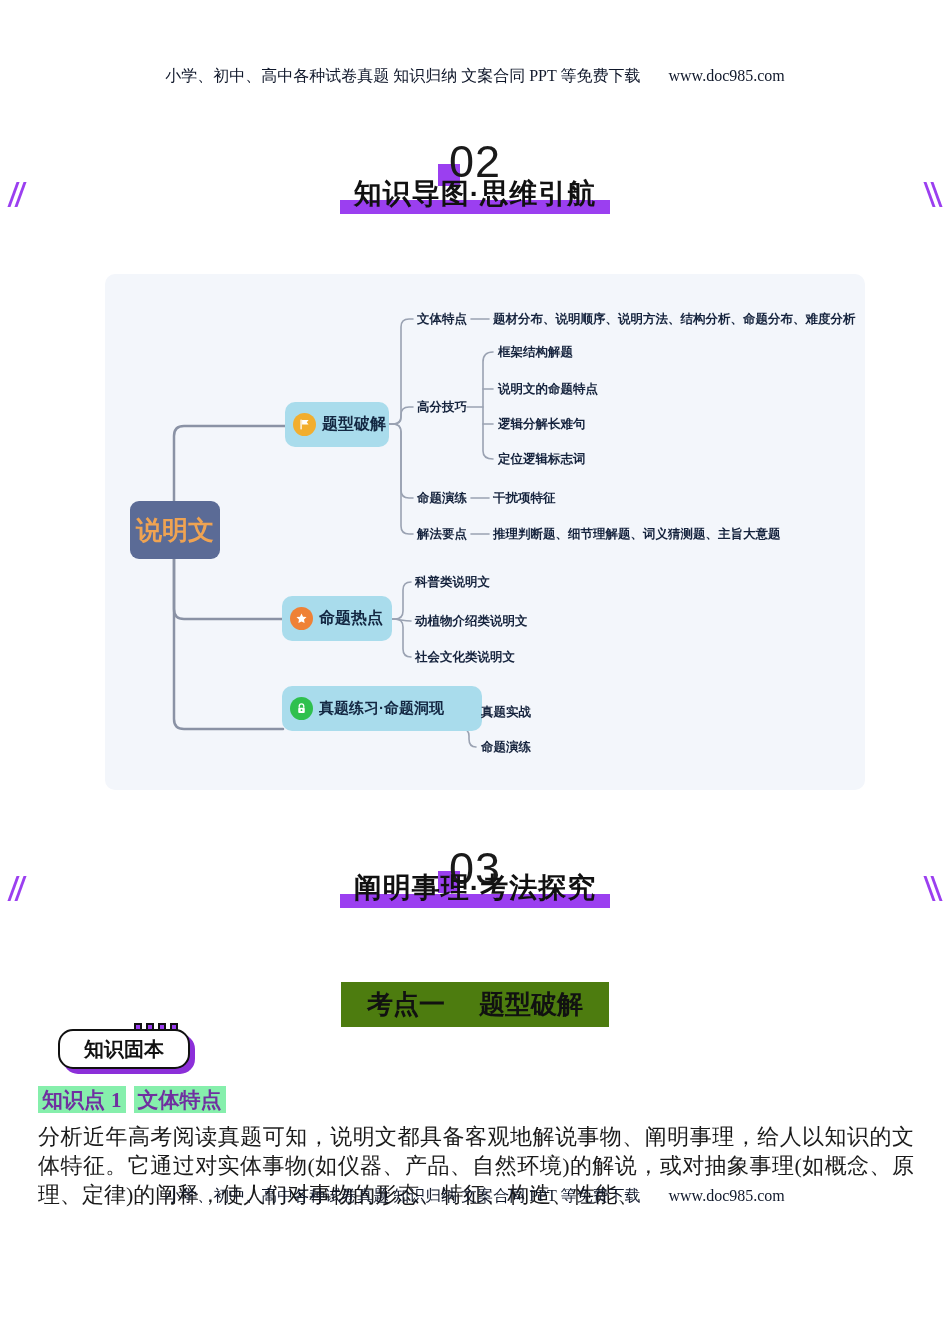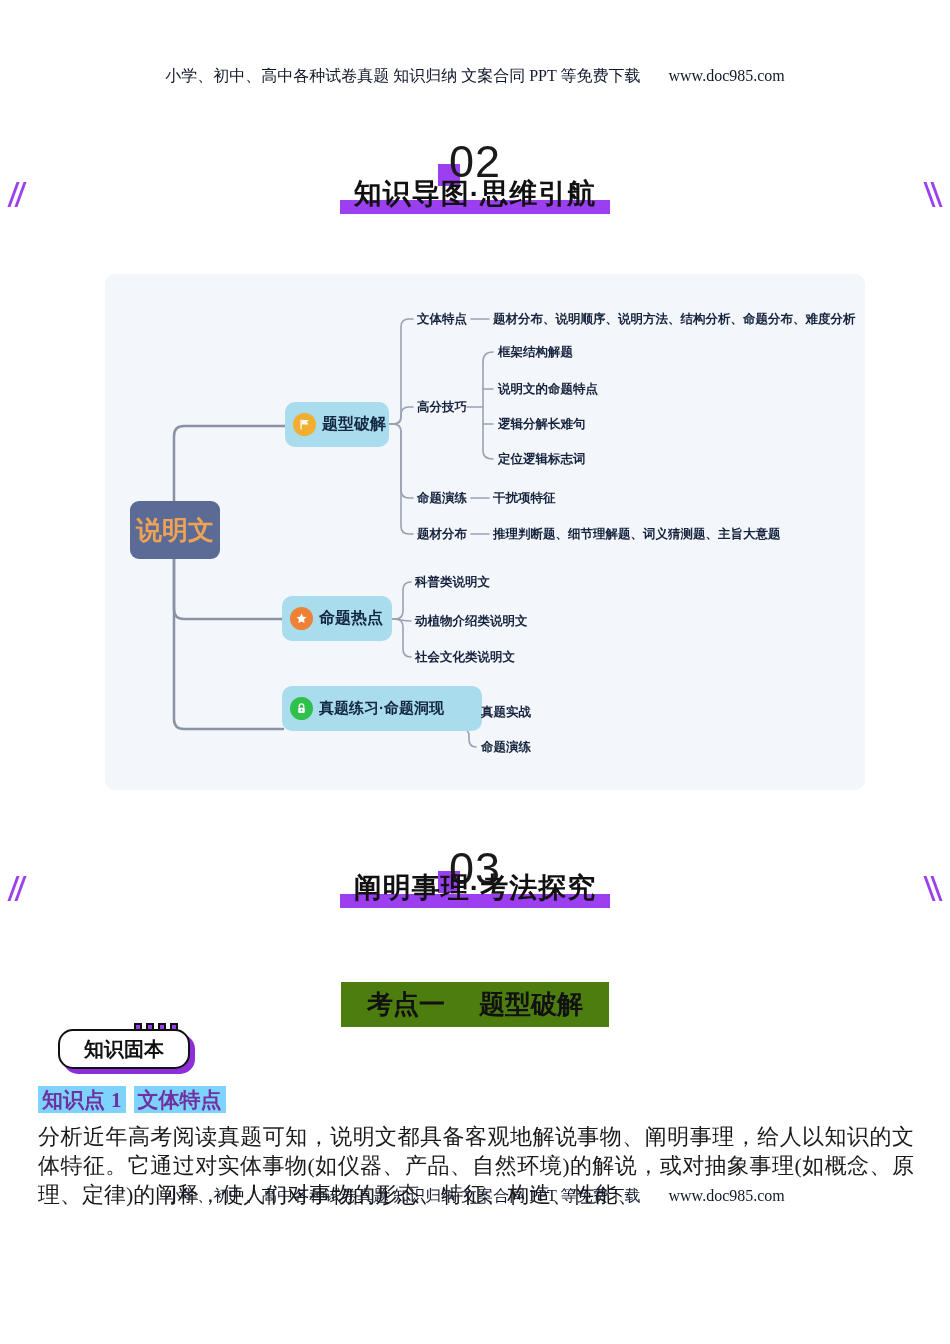--- a/index.html
+++ b/index.html
@@ -59,21 +59,21 @@
   .kaodian{position:absolute;top:982px;left:50%;transform:translateX(-50%);background:#4d7c0f;padding:5px 26px;font-size:26px;font-weight:bold;color:#111;white-space:nowrap}
   .kaodian .kd-title{margin-left:34px}
 
   
   .badge{position:absolute;left:58px;top:1029px;width:132px;height:40px;background:#fff;border:2.5px solid #111;border-radius:15px;box-shadow:5px 5px 0 #8c2fd9;display:flex;align-items:center;justify-content:center;font-size:20px;font-weight:bold;color:#111;z-index:1}
   .badge .perf{position:absolute;top:-8px;right:10px;display:flex;gap:4px}
   .badge .perf i{display:block;width:8px;height:8px;background:var(--purple);border:2px solid #111}
 
   
   .kp{position:absolute;left:38px;top:1086px;font-size:21px;font-weight:bold;color:#7030a0;white-space:nowrap}
-  .kp .hl{background:#7dd3fc;padding:2px 4px}
+  .kp .hl{background:#86efac;padding:2px 4px}
   .kp .hl + .hl{margin-left:8px}
   .kp .kp-num{font-family:"Liberation Serif",serif;margin-left:6px}
 
   
   .body-text{position:absolute;left:38px;top:1122px;width:876px;font-family:"Liberation Serif",serif;font-size:22px;line-height:29px;color:#1a1a1a;text-align:justify}
 </style>
 </head>
 <body>
 
 <div class="page">
@@ -154,21 +154,21 @@
 
     <div class="maplabel" style="left:312px;top:45px">文体特点</div>
     <div class="maplabel" style="left:388px;top:45px">题材分布、说明顺序、说明方法、结构分析、命题分布、难度分析</div>
     <div class="maplabel" style="left:312px;top:133px">高分技巧</div>
     <div class="maplabel" style="left:393px;top:78px">框架结构解题</div>
     <div class="maplabel" style="left:393px;top:115px">说明文的命题特点</div>
     <div class="maplabel" style="left:393px;top:150px">逻辑分解长难句</div>
     <div class="maplabel" style="left:393px;top:185px">定位逻辑标志词</div>
     <div class="maplabel" style="left:312px;top:224px">命题演练</div>
     <div class="maplabel" style="left:388px;top:224px">干扰项特征</div>
-    <div class="maplabel" style="left:312px;top:260px">题材分布</div>
+    <div class="maplabel" style="left:312px;top:260px">解法要点</div>
     <div class="maplabel" style="left:388px;top:260px">推理判断题、细节理解题、词义猜测题、主旨大意题</div>
 
     <div class="maplabel" style="left:310px;top:308px">科普类说明文</div>
     <div class="maplabel" style="left:310px;top:347px">动植物介绍类说明文</div>
     <div class="maplabel" style="left:310px;top:383px">社会文化类说明文</div>
 
     <div class="maplabel" style="left:376px;top:438px">真题实战</div>
     <div class="maplabel" style="left:376px;top:473px">命题演练</div>
   </div>
 

